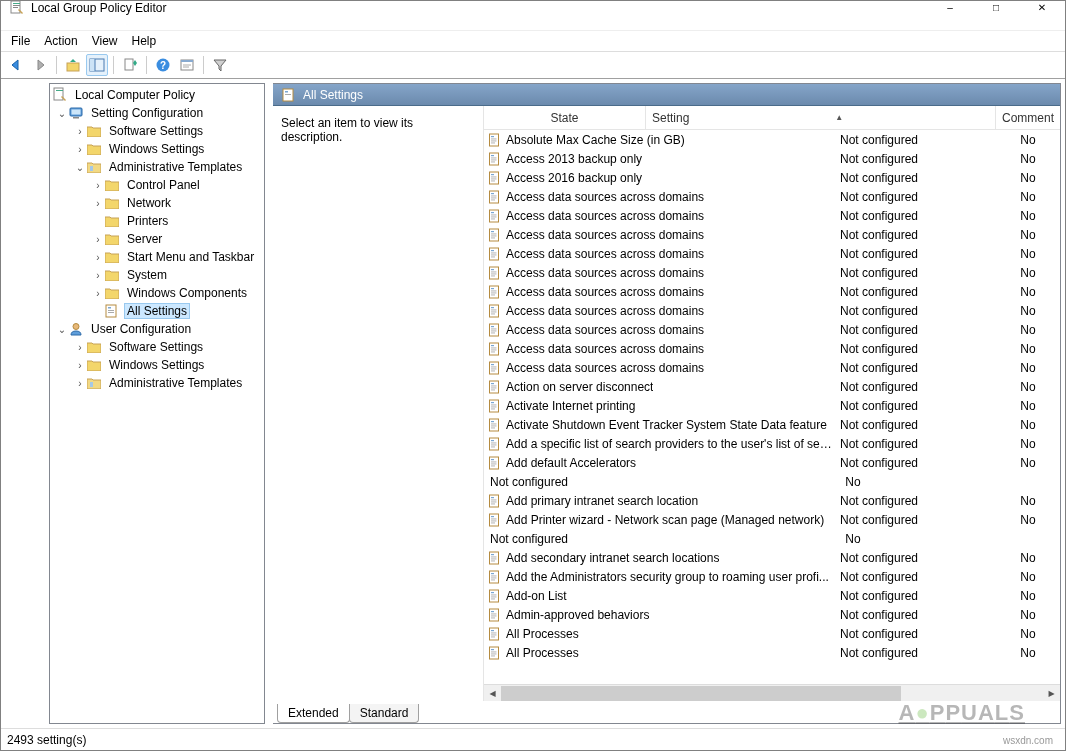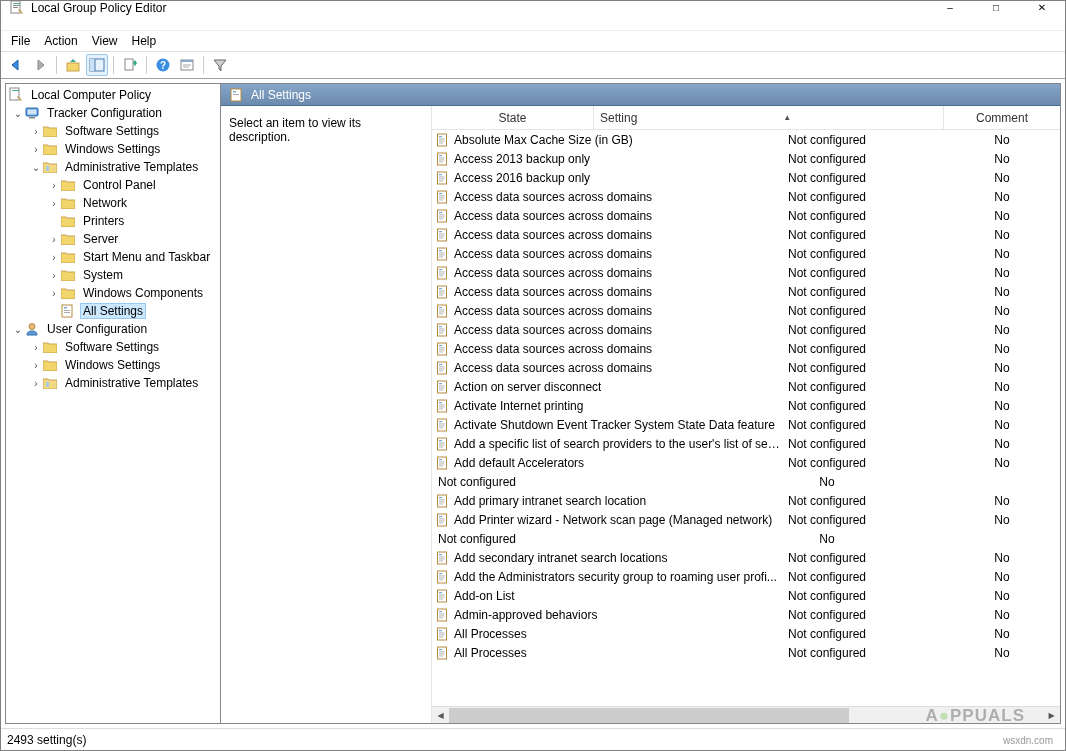--- a/index.html
+++ b/index.html
@@ -19,21 +19,21 @@
   .win-controls { display: flex; }
   .win-controls div { width: 46px; height: 30px; display: flex; align-items: center; justify-content: center; font-family: "Segoe UI Symbol", sans-serif; font-size: 10px; }
   
   .menubar { height: 20px; display: flex; align-items: center; gap: 14px; padding: 0 10px; }
   .menubar span { cursor: default; }
   
   .toolbar { height: 28px; border-top: 1px solid #ddd; border-bottom: 1px solid #a0a0a0; display: flex; align-items: center; gap: 2px; padding: 0 4px; background: #fff; }
   .tb-btn { width: 22px; height: 22px; border: 1px solid transparent; border-radius: 2px; display: flex; align-items: center; justify-content: center; }
   .tb-sep { width: 1px; height: 18px; background: #ccc; margin: 0 3px; }
   
-  .main { flex: 1; display: flex; min-height: 0; padding: 4px; gap: 0; }
+  .main { flex: 1; display: flex; min-height: 0; padding: 4px; gap: 8px; margin-left: 44px; }
   .tree-pane { width: 216px; border: 1px solid #828790; overflow: auto; padding: 2px 0; background: #fff; }
   .tree-row { display: flex; align-items: center; height: 18px; white-space: nowrap; cursor: default; }
   .tree-row .expander { width: 12px; text-align: center; color: #555; font-size: 10px; }
   .tree-row .node-icon { width: 16px; height: 16px; margin-right: 4px; display: inline-flex; align-items: center; justify-content: center; }
   .tree-row.selected .label-bg { background: #cce8ff; border: 1px solid #99c9ef; padding: 0 2px; }
   .label-bg { padding: 0 2px; border: 1px solid transparent; }
   .folder-icon { width: 14px; height: 11px; }
   
   .details-pane { flex: 1; display: flex; flex-direction: column; border: 1px solid #828790; border-left: none; min-width: 0; }
   .details-header { height: 22px; display: flex; align-items: center; padding-left: 8px; gap: 6px;
@@ -58,21 +58,21 @@
   .hscroll-track { height: 17px; background: #f0f0f0; border-top: 1px solid #ddd; display: flex; align-items: center; }
   .hscroll-btn { width: 17px; height: 17px; display: flex; align-items: center; justify-content: center; font-size: 8px; color: #555; }
   .hscroll-thumb { width: 400px; height: 15px; background: #cdcdcd; border-radius: 0; }
   
   .tabs { height: 22px; display: flex; align-items: flex-end; border-top: 1px solid #fff; padding-left: 4px; }
   .tab { padding: 2px 10px; border: 1px solid #a0a0a0; border-top: none; border-bottom-left-radius: 4px; border-bottom-right-radius: 4px; background: #fff; margin-right: -1px; font-size: 12px; }
   .tab.inactive { background: #f4f4f4; }
   
   .statusbar { height: 22px; border-top: 1px solid #ddd; display: flex; align-items: center; padding: 0 6px; justify-content: space-between; }
   .watermark { position: absolute; right: 12px; bottom: 4px; font-size: 10px; color: #999; }
-  .logo-mark { position: absolute; right: 40px; bottom: 24px; opacity: 0.35; font-size: 17px; font-weight: 700; color: #333; font-family: Arial, sans-serif; letter-spacing: 1px; pointer-events: none; }
+  .logo-mark { position: absolute; right: 40px; bottom: 24px; opacity: 0.35; font-size: 22px; font-weight: 700; color: #333; font-family: Arial, sans-serif; letter-spacing: 1px; pointer-events: none; text-decoration: underline; }
   .logo-mark .o { color: #6fbf4a; }
 </style>
 </head>
 <body>
 
 <div class="window">
 
   <div class="titlebar">
     <div class="title-left">
       <svg class="gp-icon" viewBox="0 0 16 16">
@@ -169,21 +169,21 @@
       </div>
       <div class="tree-row" style="padding-left:6px">
         <span class="expander">⌄</span>
         <span class="node-icon">
             <svg width="16" height="16" viewBox="0 0 16 16">
               <rect x="2" y="3" width="12" height="8" rx="1" fill="#5f9edb" stroke="#2d6aa8"></rect>
               <rect x="3.5" y="4.5" width="9" height="5" fill="#cde6f9"></rect>
               <rect x="5" y="12" width="6" height="1.5" fill="#888"></rect>
             </svg>
           </span>
-        <span class="label-bg">Tracker Configuration</span>
+        <span class="label-bg">Setting Configuration</span>
       </div>
       <div class="tree-row" style="padding-left:24px">
           <span class="expander">›</span>
           <span class="node-icon">
             <svg class="folder-icon" viewBox="0 0 14 11">
               <path d="M0 1 L5 1 L6 2 L14 2 L14 11 L0 11 Z" fill="#f3d66b" stroke="#c7a256"></path>
             </svg>
           </span>
           <span class="label-bg">Software Settings</span>
         </div>
@@ -722,20 +722,24 @@
               </div>
             </div>
           <div class="hscroll-track">
             <div class="hscroll-btn">◀</div>
             <div class="hscroll-thumb"></div>
             <div style="flex:1"></div>
             <div class="hscroll-btn">▶</div>
           </div>
         </div>
       </div>
+      <div class="tabs">
+        <div class="tab">Extended</div>
+        <div class="tab inactive">Standard</div>
+      </div>
     </div>
   </div>
 
   <div class="statusbar">
     <span>2493 setting(s)</span>
   </div>
 
   <div class="logo-mark"><span>A</span><span class="o">●</span><span>P</span><span>P</span><span>U</span><span>A</span><span>L</span><span>S</span></div>
   <div class="watermark">wsxdn.com</div>
 </div>

